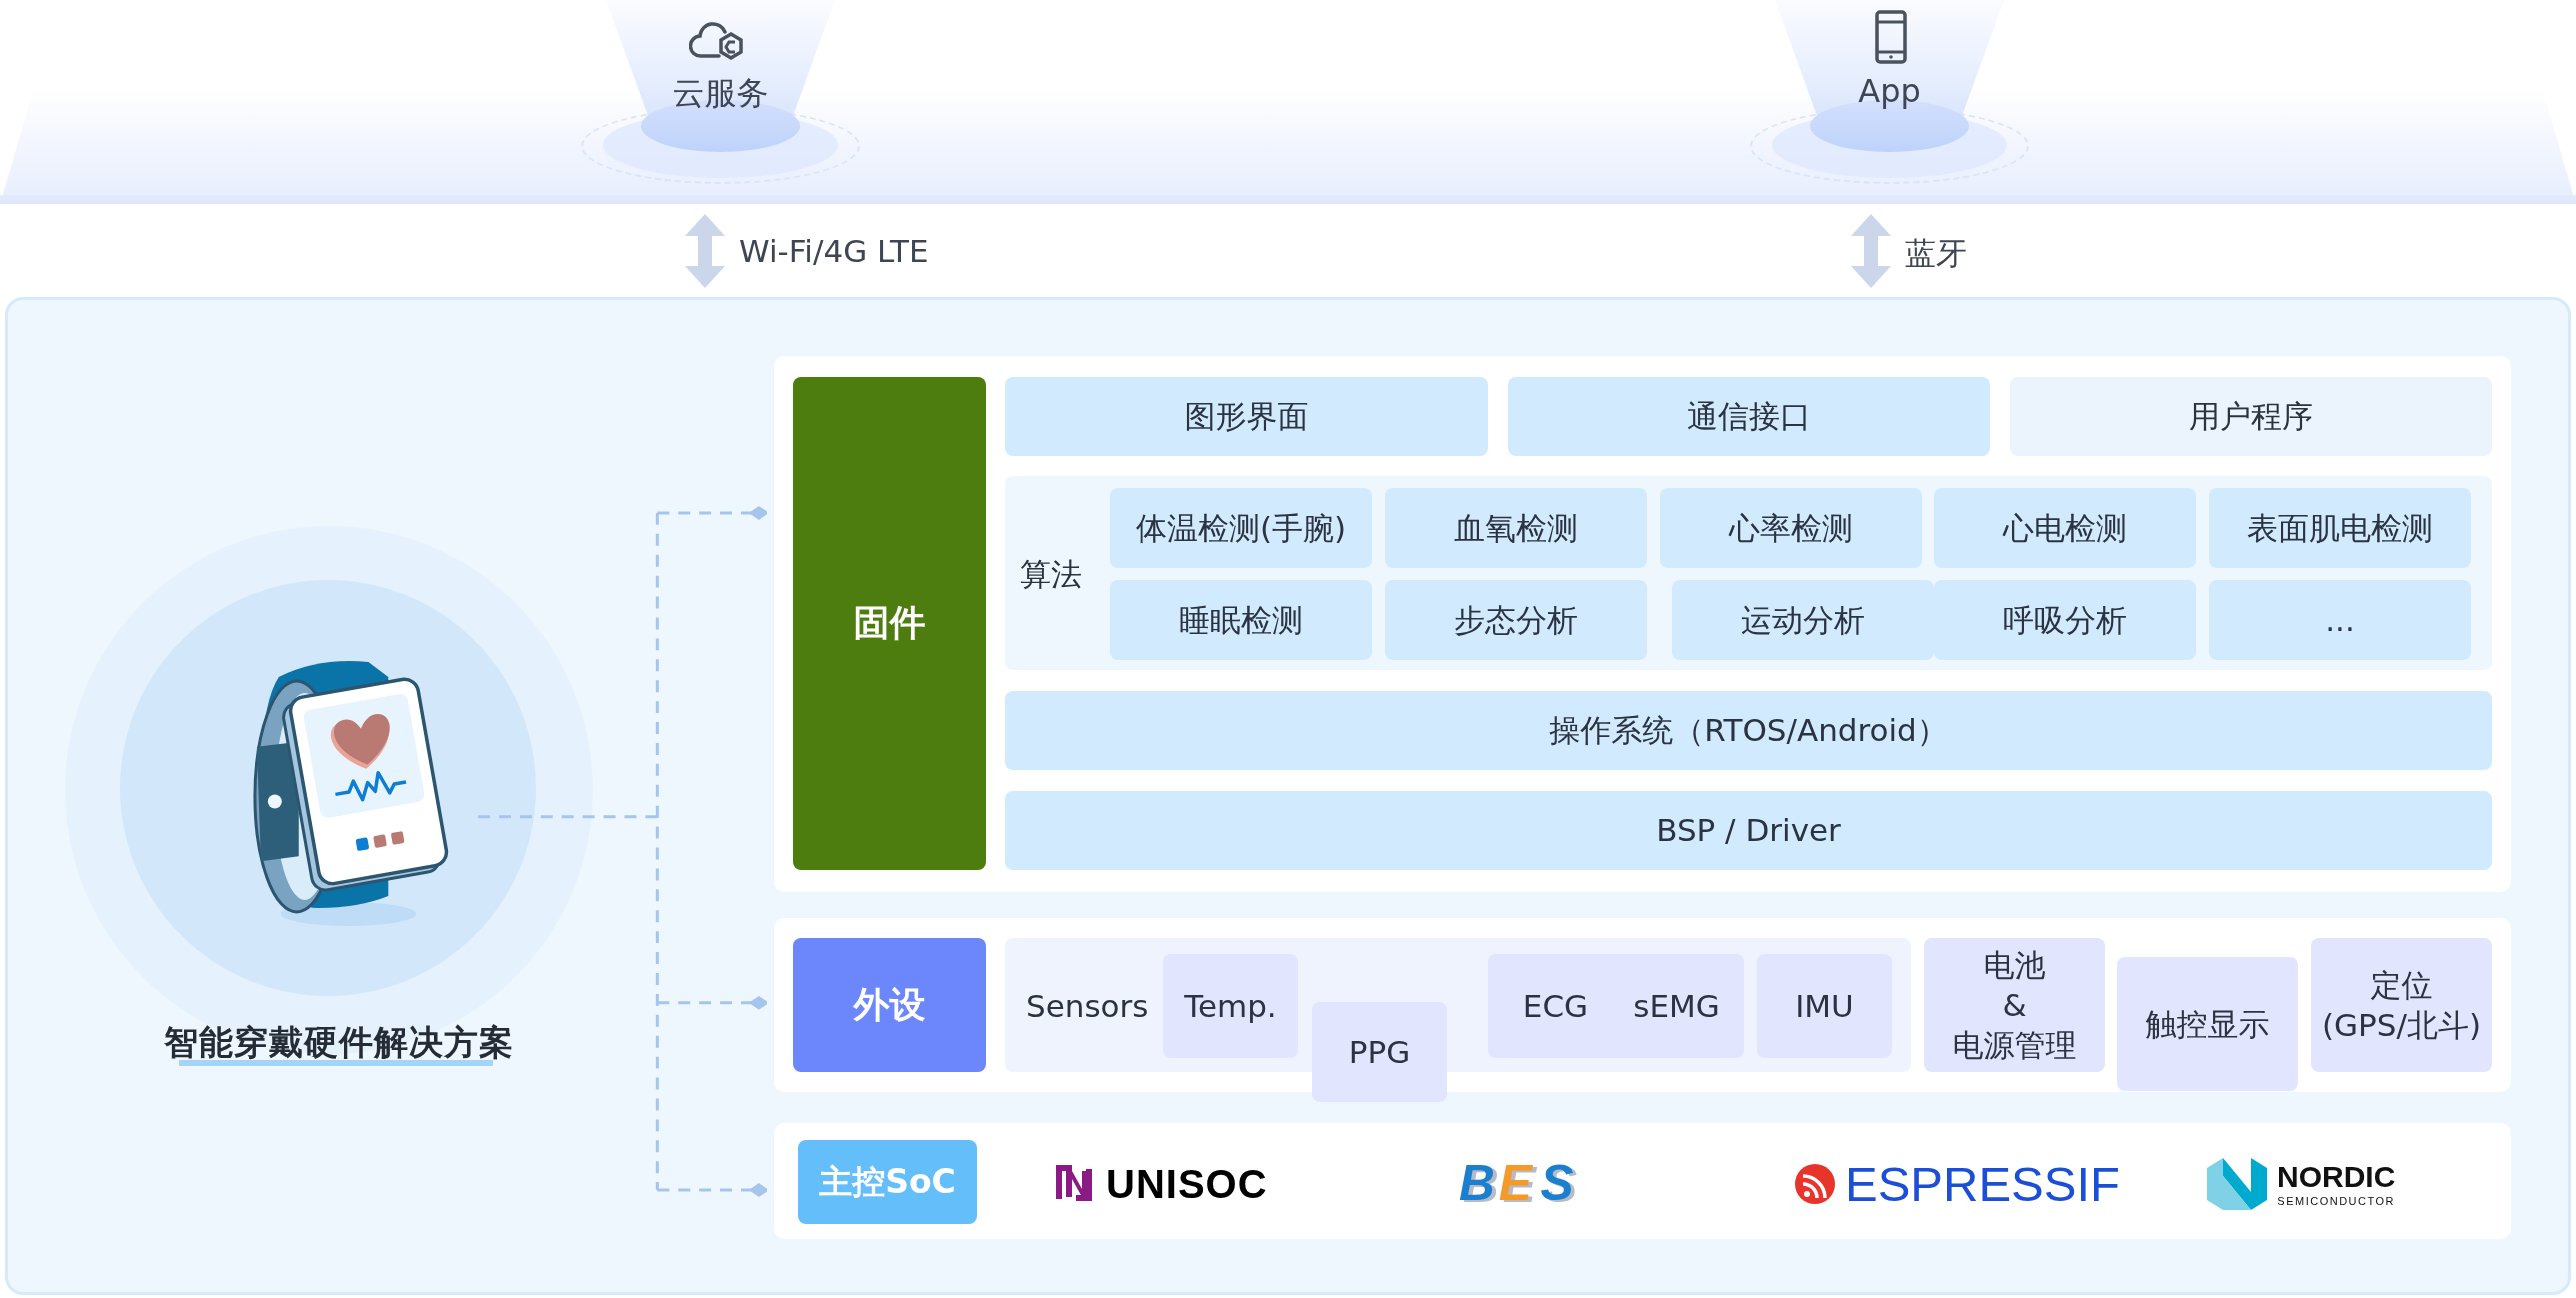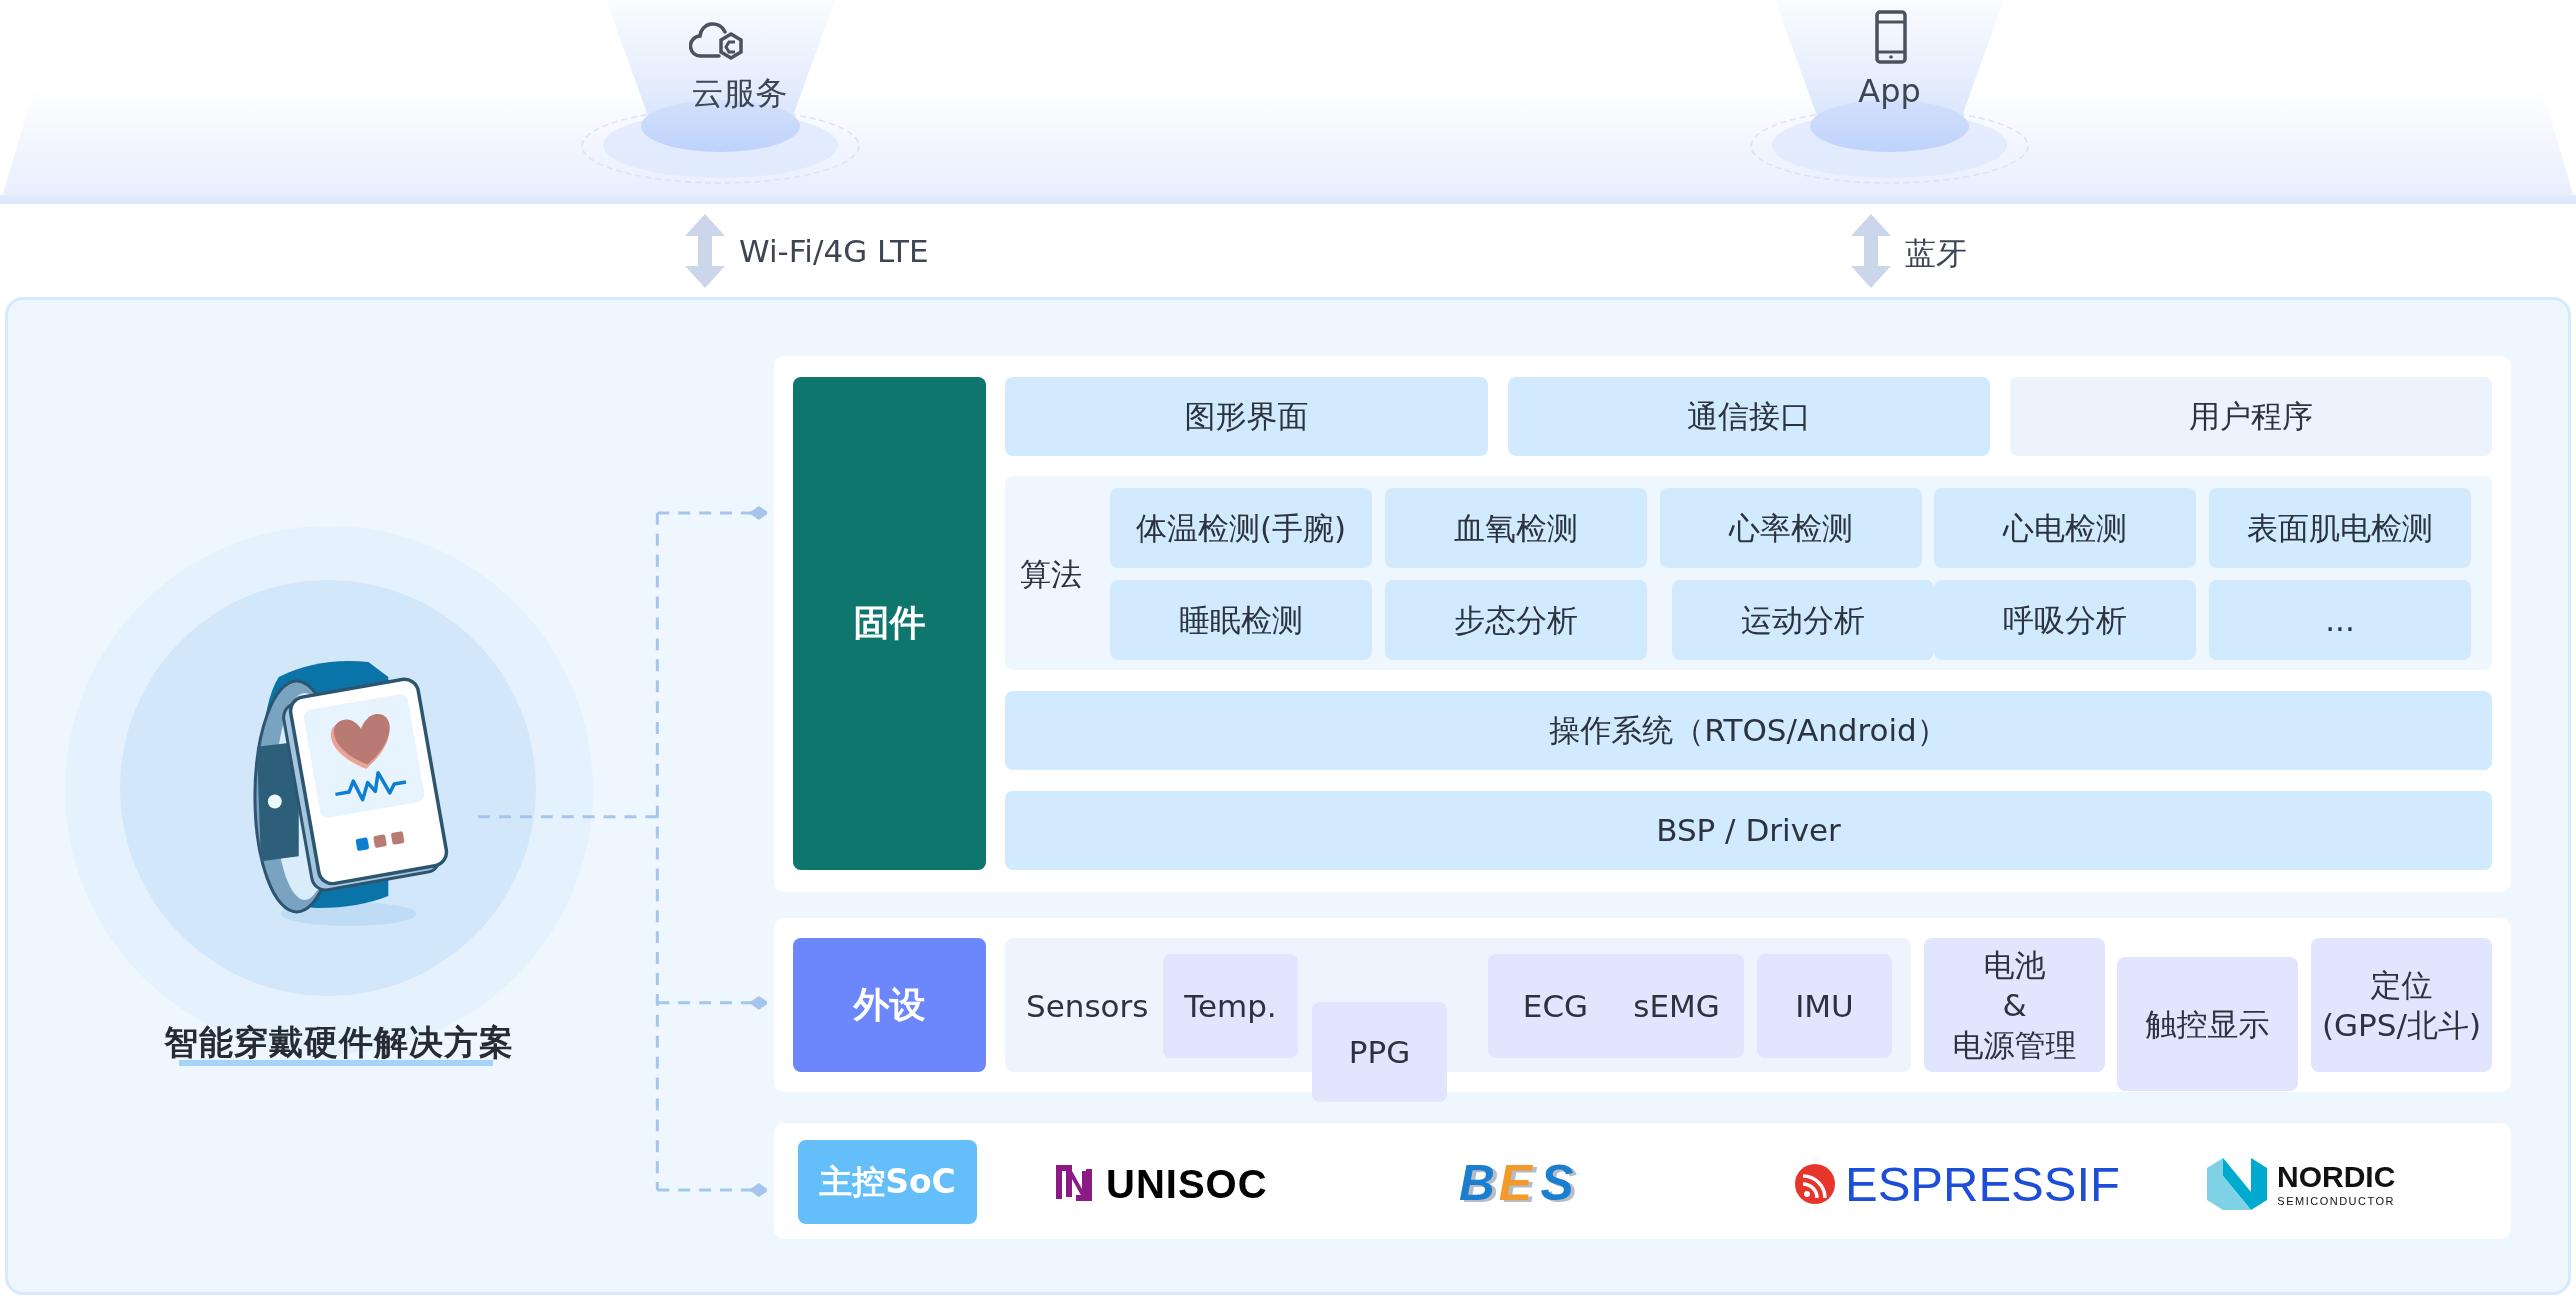--- a/index.html
+++ b/index.html
@@ -36,21 +36,21 @@
 
   .connectors { left: 468px; top: 493px; width: 299px; height: 717px; }
 
   
   .panel { background: #ffffff; border-radius: 10px; }
   .fw-panel { left: 774px; top: 356px; width: 1737px; height: 536px; }
   .pe-panel { left: 774px; top: 918px; width: 1737px; height: 174px; }
   .soc-panel { left: 774px; top: 1123px; width: 1737px; height: 116px; }
 
   .side-tag { display: flex; align-items: center; justify-content: center; color: #fff; font-size: 36px; font-weight: bold; border-radius: 8px; }
-  .fw-tag { left: 793px; top: 377px; width: 193px; height: 493px; background: #0f766e; }
+  .fw-tag { left: 793px; top: 377px; width: 193px; height: 493px; background: #4d7c0f; }
   .pe-tag { left: 793px; top: 938px; width: 193px; height: 134px; background: #6c86fc; }
   .soc-tag { left: 798px; top: 1140px; width: 179px; height: 84px; background: #64bef9; font-size: 33px; font-weight: bold; }
 
   .tile { display: flex; align-items: center; justify-content: center; text-align: center; font-size: 31px; color: #2b3340; border-radius: 8px; background: #d1eafd; line-height: 1.3; }
   .tile.muted { background: #ebf3fd; }
   .algo-box { left: 1005px; top: 476px; width: 1487px; height: 194px; background: #eef6fe; border-radius: 8px; }
   .algo-label { left: 1020px; top: 554px; font-size: 31px; color: #2b3340; }
 
   .sensor-box { left: 1005px; top: 938px; width: 906px; height: 134px; background: #eef3fd; border-radius: 8px; }
   .sensor-label { left: 1026px; top: 988px; font-size: 31px; color: #2b3340; }
@@ -67,21 +67,21 @@
 <div>
   <div class="abs beam" style="left:606px;"></div>
   <div class="abs halo-outer" style="left:581px; top:108px;"></div>
   <div class="abs halo-mid" style="left:603px; top:112px;"></div>
   <div class="abs halo-core" style="left:641px; top:100px;"></div>
   <svg class="abs node-icon" style="left:689px; top:12px;" viewBox="0 0 60 60">
     <path d="M30 44 H12 a10 10 0 0 1 -1 -20 a13 13 0 0 1 25 -4" fill="none" stroke="#4a525e" stroke-width="3.5" stroke-linecap="round"></path>
     <polygon points="42,22 52,28 52,40 42,46 32,40 32,28" fill="none" stroke="#4a525e" stroke-width="3.5"></polygon>
     <path d="M46 30 L40 30 L37 35 L40 40 L46 40" fill="none" stroke="#4a525e" stroke-width="3"></path>
   </svg>
-  <div class="abs node-label" style="left:630px; top:72px;">云服务</div>
+  <div class="abs node-label" style="left:611px; top:72px;">云服务</div>
 </div>
 
 <div>
   <div class="abs beam" style="left:1775px;"></div>
   <div class="abs halo-outer" style="left:1750px; top:108px;"></div>
   <div class="abs halo-mid" style="left:1772px; top:112px;"></div>
   <div class="abs halo-core" style="left:1810px; top:100px;"></div>
   <svg class="abs node-icon" style="left:1861px; top:8px;" viewBox="0 0 60 60">
     <rect x="16" y="4" width="28" height="50" rx="3" fill="none" stroke="#4a525e" stroke-width="3.5"></rect>
     <line x1="16" y1="14" x2="44" y2="14" stroke="#4a525e" stroke-width="3"></line>

